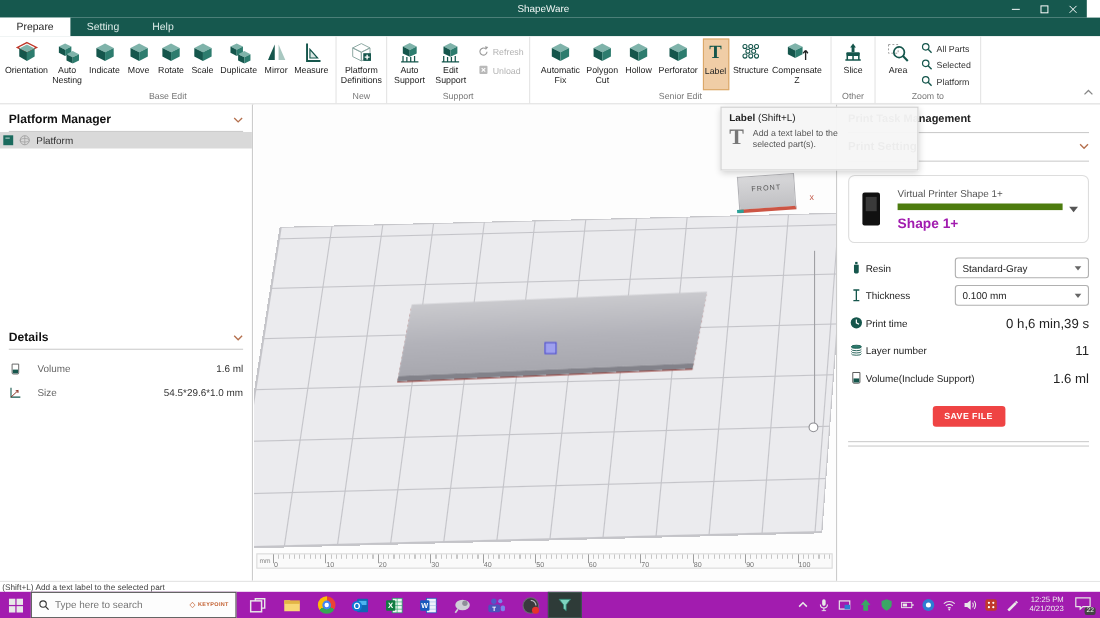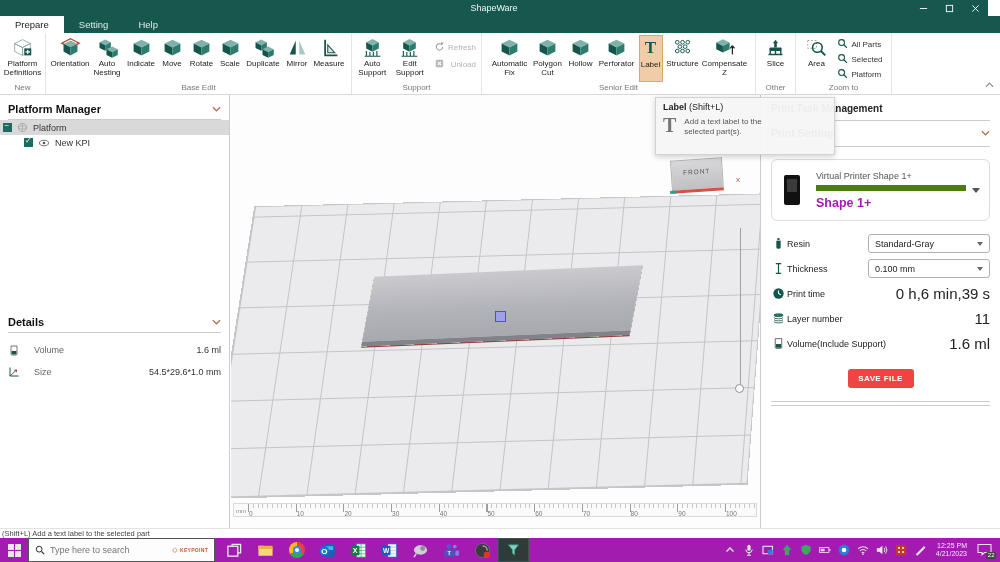--- a/index.html
+++ b/index.html
@@ -24,21 +24,21 @@
   .rgroup { height:100%; border-right:1px solid #e4e4e4; display:flex; flex-direction:column; padding:0 3px; }
   .rbtns { flex:1; display:flex; justify-content:center; gap:3px; padding-top:2px; }
   .rbtn { display:flex; flex-direction:column; align-items:center; font-size:8px; line-height:8.5px; text-align:center; color:#222; }
   .rbtn .ric { height:25px; display:flex; align-items:center; justify-content:center; }
   .rbtn .ric svg { width:21px; height:21px; }
   .rbtn.hl { background:#f0cda6; border:1px solid #dba869; }
   .rlabel { font-size:8px; color:#777; text-align:center; height:12px; line-height:12px; }
   .rsmallcol { display:flex; flex-direction:column; gap:4px; padding:6px 2px 0 4px; }
   .rsmall { display:flex; align-items:center; gap:3px; font-size:8px; white-space:nowrap; }
   .rsmall svg { width:11px; height:11px; }
-  .rsmall.disabled { color:#b3b3b3;justify-content:space-between; }
+  .rsmall.disabled { color:#b3b3b3; }
   .rsmall.dark { color:#333; }
   .bigT { font-size:17px; font-weight:bold; color:#15564c; font-family:"Liberation Serif","DejaVu Serif",serif; }
   .ribbon-collapse { position:absolute; right:6px; bottom:2px; }
 
   
   .leftpanel  { position:absolute; top:95px; left:0; width:230px; bottom:34px; background:#fff; border-right:1px solid #ccc; padding:0 8px; }
   .viewport   { position:absolute; top:95px; left:231px; width:529px; bottom:34px; background:#fdfdfd; overflow:hidden; }
   .rightpanel { position:absolute; top:95px; left:760px; right:0; bottom:34px; background:#fff; border-left:1px solid #ccc; padding:0 10px; }
 
   .panel-h { display:flex; align-items:center; justify-content:space-between; font-size:11px; font-weight:bold; color:#111; padding-top:7px; height:21px; }
@@ -97,21 +97,21 @@
   .printer-card { margin-top:12px; border:1px solid #ddd; border-radius:6px; height:62px; display:flex; align-items:center; padding:0 9px; }
   .pc-mid { flex:1; margin-left:13px; }
   .pc-name { font-size:9px; color:#555; padding-bottom:4px; border-bottom:6px solid #4d7c0f; }
   .pc-model { font-size:12.5px; font-weight:bold; color:#a21caf; margin-top:5px; }
   .pc-caret { width:0; height:0; border-left:4px solid transparent; border-right:4px solid transparent; border-top:5px solid #555; margin-left:6px; }
   .set-rows { margin-top:10px; }
   .set-row { display:flex; align-items:center; height:25px; }
   .set-row .sicon { width:15px; display:flex; justify-content:center; }
   .set-row .sicon svg { width:13px; height:13px; }
   .set-row .slabel { font-size:9px; color:#222; margin-left:1px; flex:1; }
-  .set-row .svalue { font-size:15px; color:#222; }
+  .set-row .svalue { font-size:12px; color:#222; }
   .selectbox { width:122px; height:19px; border:1px solid #b0b0b0; border-radius:3px; display:flex; align-items:center; padding:0 6px; font-size:9px; color:#222; background:#fff; }
   .selectbox::after { content:""; margin-left:auto; width:0; height:0; border-left:3.5px solid transparent; border-right:3.5px solid transparent; border-top:4px solid #666; }
   .savebtn { display:block; margin:13px auto 0; width:66px; height:19px; background:#ef4444; color:#fff; font-size:8px; font-weight:bold; border:none; border-radius:3px; letter-spacing:0.4px; line-height:19px; text-align:center; }
   .rp-div2 { border-bottom:1px solid #ccc; margin-top:13px; }
 
   
   .statusbar { position:absolute; left:0; right:0; bottom:24px; height:10px; background:#fff; border-top:1px solid #e3e3e3; font-size:7.5px; color:#444; padding-left:2px; line-height:9px; }
 
   
   .taskbar { position:absolute; left:0; right:0; bottom:0; height:24px; background:#a21caf; display:flex; align-items:center; }
@@ -162,38 +162,20 @@
     </div>
   </div>
 
   <div class="tabsrow">
     <div class="tab active">Prepare</div>
     <div class="tab">Setting</div>
     <div class="tab">Help</div>
   </div>
 
   <div class="ribbon">
-    <div class="rgroup" style="width:46px">
-      <div class="rbtns">
-        <div class="rbtn" style="width:40px">
-          <span class="ric">
-              <svg viewBox="0 0 24 24">
-                <polygon points="12,3 21,7.5 12,12 3,7.5" fill="none" stroke="#8aa7a1"></polygon>
-                <polygon points="3,7.5 12,12 12,21 3,16.5" fill="none" stroke="#8aa7a1"></polygon>
-                <polygon points="21,7.5 12,12 12,21 21,16.5" fill="none" stroke="#8aa7a1"></polygon>
-                <rect x="14" y="13" width="8" height="8" fill="#15564c"></rect>
-                <path d="M18 14.5 v5 M15.5 17 h5" stroke="#fff" stroke-width="1.4"></path>
-              </svg>
-            </span>
-          <span>Platform Definitions</span>
-        </div>
-      </div>
-      <div class="rlabel">New</div>
-    </div>
-
     <div class="rgroup" style="width:306px">
       <div class="rbtns">
         <div class="rbtn" style="width:36px">
             <span class="ric">
               <svg viewBox="0 0 24 24">
                 <polygon points="12,2 22,7 12,12 2,7" fill="none" stroke="#c0392b" stroke-width="1.4"></polygon>
                 <polygon points="12,4 20,8 12,12 4,8" fill="#7fb3aa"></polygon>
                 <polygon points="4,8 12,12 12,21 4,16.5" fill="#15564c"></polygon>
                 <polygon points="20,8 12,12 12,21 20,16.5" fill="#2d7c6e"></polygon>
               </svg>
@@ -287,20 +269,38 @@
             <span class="ric">
               <svg viewBox="0 0 24 24">
                 <path d="M7 3 v18 h14" fill="none" stroke="#15564c" stroke-width="2"></path>
                 <path d="M10 18 h8 l-8 -9 Z" fill="#dde9e6" stroke="#15564c" stroke-width="1.2"></path>
               </svg>
             </span>
             <span>Measure</span>
           </div>
       </div>
       <div class="rlabel">Base Edit</div>
+    </div>
+
+    <div class="rgroup" style="width:46px">
+      <div class="rbtns">
+        <div class="rbtn" style="width:40px">
+          <span class="ric">
+              <svg viewBox="0 0 24 24">
+                <polygon points="12,3 21,7.5 12,12 3,7.5" fill="none" stroke="#8aa7a1"></polygon>
+                <polygon points="3,7.5 12,12 12,21 3,16.5" fill="none" stroke="#8aa7a1"></polygon>
+                <polygon points="21,7.5 12,12 12,21 21,16.5" fill="none" stroke="#8aa7a1"></polygon>
+                <rect x="14" y="13" width="8" height="8" fill="#15564c"></rect>
+                <path d="M18 14.5 v5 M15.5 17 h5" stroke="#fff" stroke-width="1.4"></path>
+              </svg>
+            </span>
+          <span>Platform Definitions</span>
+        </div>
+      </div>
+      <div class="rlabel">New</div>
     </div>
 
     <div class="rgroup" style="width:130px">
       <div class="rbtns">
         <div class="rbtn" style="width:36px">
             <span class="ric">
               <svg viewBox="0 0 24 24">
                 <g transform="scale(0.8) translate(3,0)">
                   <polygon points="12,3 21,7.5 12,12 3,7.5" fill="#7fb3aa"></polygon>
                   <polygon points="3,7.5 12,12 12,21 3,16.5" fill="#15564c"></polygon>
@@ -501,30 +501,20 @@
       <span class="expander"></span>
       <span class="licon">
           <svg width="11" height="11" viewBox="0 0 24 24">
             <circle cx="12" cy="12" r="9" fill="none" stroke="#999" stroke-width="1.6"></circle>
             <ellipse cx="12" cy="12" rx="9" ry="3.6" fill="none" stroke="#999" stroke-width="1.3"></ellipse>
             <line x1="12" y1="3" x2="12" y2="21" stroke="#999" stroke-width="1.3"></line>
           </svg>
         </span>
       <span>Platform</span>
     </div>
-    <div class="tree-row child">
-      <span class="cb"></span>
-      <span class="licon">
-          <svg width="12" height="12" viewBox="0 0 24 24">
-            <ellipse cx="12" cy="12" rx="9" ry="5.5" fill="none" stroke="#555" stroke-width="1.6"></ellipse>
-            <circle cx="12" cy="12" r="2.6" fill="#555"></circle>
-          </svg>
-        </span>
-      <span>New KPI</span>
-    </div>
 
     <div style="height:158px"></div>
     <div class="panel-h">
       <span>Details</span>
       <span class="licon">
           <svg width="9" height="6" viewBox="0 0 10 6">
             <path d="M1 1 L5 5 L9 1" stroke="#b5714f" stroke-width="1.4" fill="none"></path>
           </svg>
         </span>
     </div>

